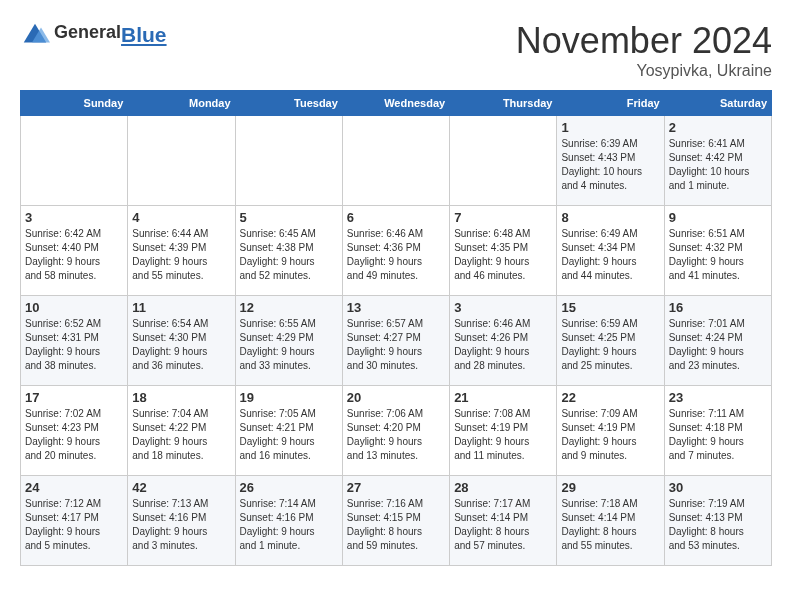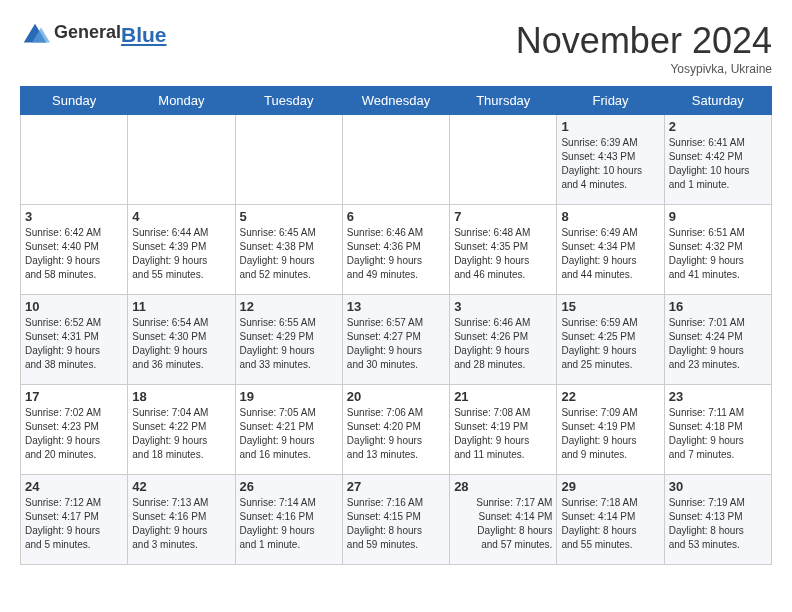--- a/index.html
+++ b/index.html
@@ -44,35 +44,35 @@
     .title-block {
       text-align: right;
       margin-left: 48px;
     }
     .month-title {
       font-size: 36px;
       font-weight: normal;
       color: #333;
     }
     .location {
-      font-size: 12px;
+      font-size: 16px;
       color: #555;
     }
     table {
       width: 100%;
       border-collapse: collapse;
       table-layout: fixed;
     }
     thead tr th {
       background: #2a6ab5;
       color: #fff;
-      font-size: 13px;
-      font-weight: normal;
+      font-size: 11px;
+      font-weight: bold;
       padding: 6px 4px;
-      text-align: center;
+      text-align: right;
       border: 1px solid #2a6ab5;
     }
     tbody tr td {
       border: 1px solid #ccc;
       vertical-align: top;
       padding: 4px;
       font-size: 10.5px;
       color: #333;
       height: 90px;
     }
@@ -328,21 +328,21 @@
         </td>
         <td>
           <span class="day-number">27</span>
           <div class="day-info" style="white-space: pre-line;">Sunrise: 7:16 AM
 Sunset: 4:15 PM
 Daylight: 8 hours
 and 59 minutes.</div>
         </td>
         <td>
           <span class="day-number">28</span>
-          <div class="day-info" style="white-space: pre-line; text-align: right;">Sunrise: 7:17 AM
+          <div class="day-info" style="white-space: pre-line;">Sunrise: 7:17 AM
 Sunset: 4:14 PM
 Daylight: 8 hours
 and 57 minutes.</div>
         </td>
         <td>
           <span class="day-number">29</span>
           <div class="day-info" style="white-space: pre-line;">Sunrise: 7:18 AM
 Sunset: 4:14 PM
 Daylight: 8 hours
 and 55 minutes.</div>

